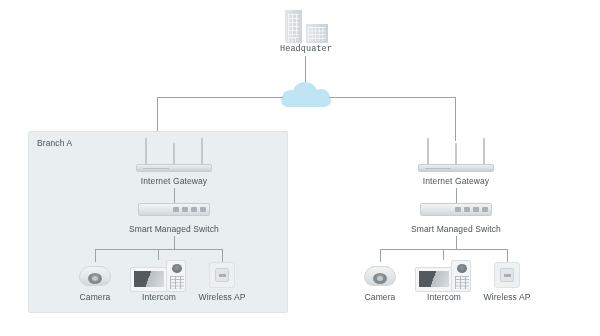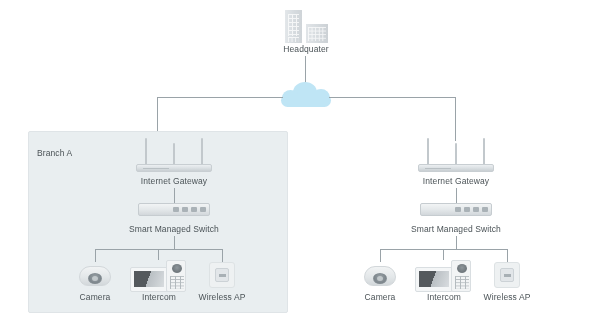--- a/index.html
+++ b/index.html
@@ -57,21 +57,21 @@
     position:absolute;top:131px;width:258px;height:180px;
     background:#e9eef0;
     border:1px solid #dfe4e7;
     border-radius:2px;
   }
   #panel-a{left:28px;}
   #panel-b{left:314px;}
   .panel-title{
     position:absolute;left:8px;top:6px;
     font-size:8.5px;color:#4b5357;
-    letter-spacing:.1px;white-space:nowrap;margin-top:10px;
+    letter-spacing:.1px;white-space:nowrap;
   }
 
   
   .router{position:absolute;width:76px;height:34px;}
   .router .ant{position:absolute;width:2px;background:#c2c8cc;border-radius:1px;}
   .router .ant.l{left:9px;top:0;height:27px;}
   .router .ant.c{left:37px;top:5px;height:22px;}
   .router .ant.r{left:65px;top:0;height:27px;}
   .router .body{
     position:absolute;left:0;top:26px;width:76px;height:8px;border-radius:2px;
@@ -162,21 +162,21 @@
 
   <div id="hq-group">
     <div id="bld-tall" class="bld">
       <div class="grid-win" style="left:3px;top:4px;width:11px;height:22px;background-size:4px 4px;"></div>
       <div class="grid-win" style="left:3px;top:27px;width:11px;height:5px;background-size:3.6px 5px;"></div>
     </div>
     <div id="bld-wide" class="bld">
       <div class="grid-win" style="left:2px;top:3px;width:18px;height:14px;background-size:3.6px 3.6px;"></div>
     </div>
   </div>
-  <div class="lbl" style="left:255px;top:44px;width:102px;">Headquater</div>
+  <div class="lbl" style="left:255px;top:44px;width:102px;font-family:Liberation Mono, monospace;">Headquater</div>
 
   <div class="line vline" style="left:305px;top:56px;height:28px;"></div>
 
   <div id="cloud">
     <div class="puff" style="left:12px;top:0px;width:24px;height:21px;"></div>
     <div class="puff" style="left:1px;top:8px;width:17px;height:16px;"></div>
     <div class="puff" style="left:31px;top:7px;width:18px;height:17px;"></div>
     <div class="base"></div>
   </div>
 

